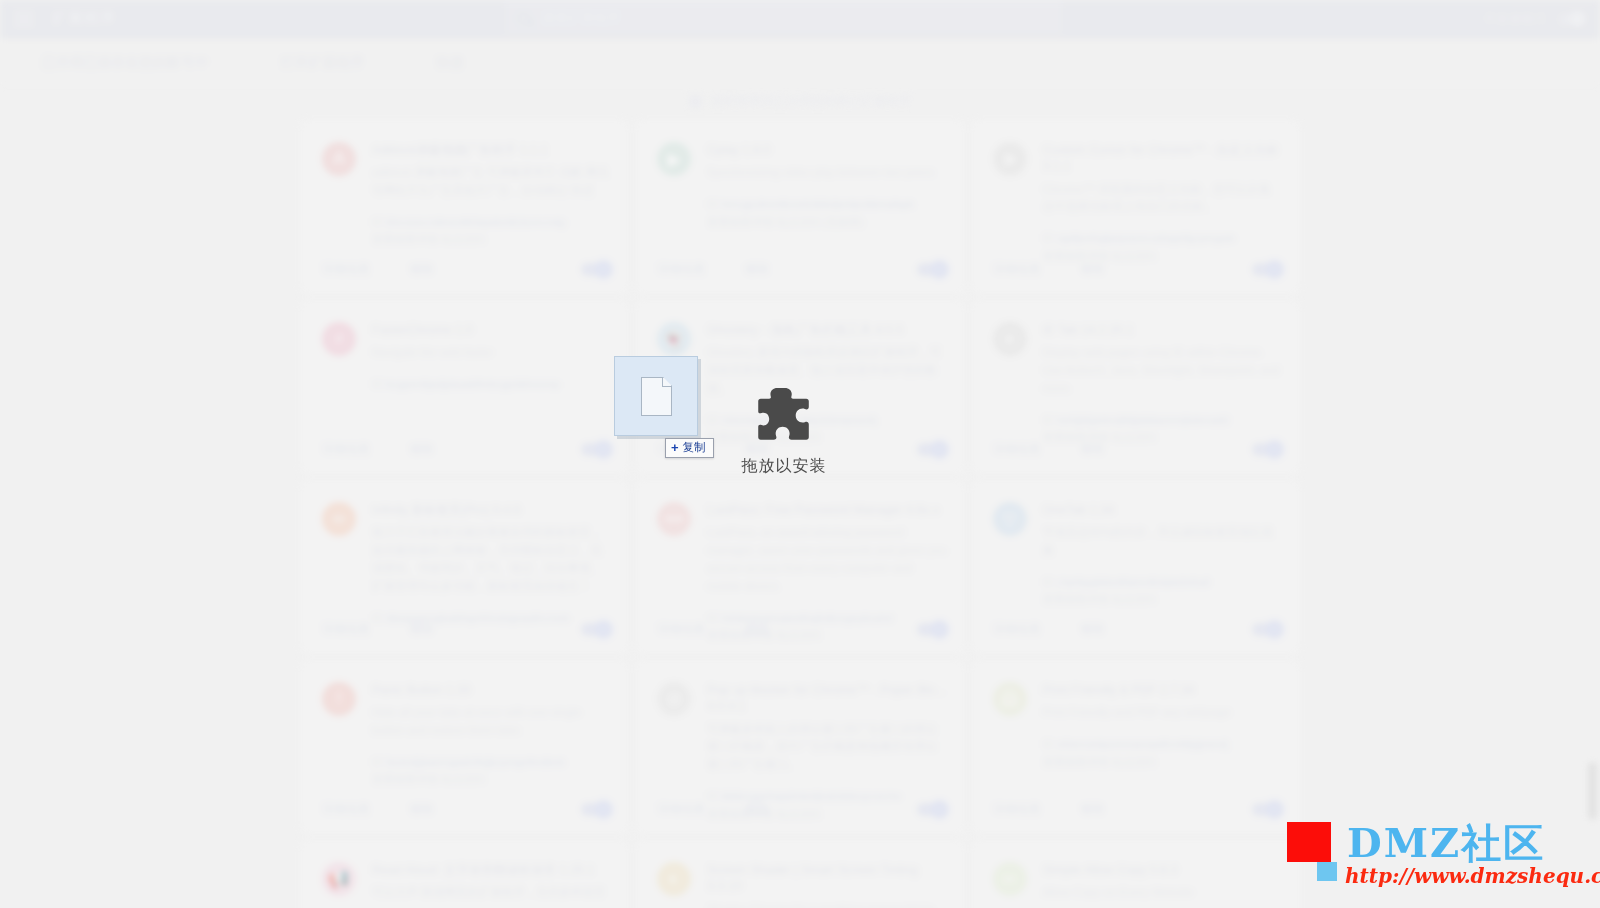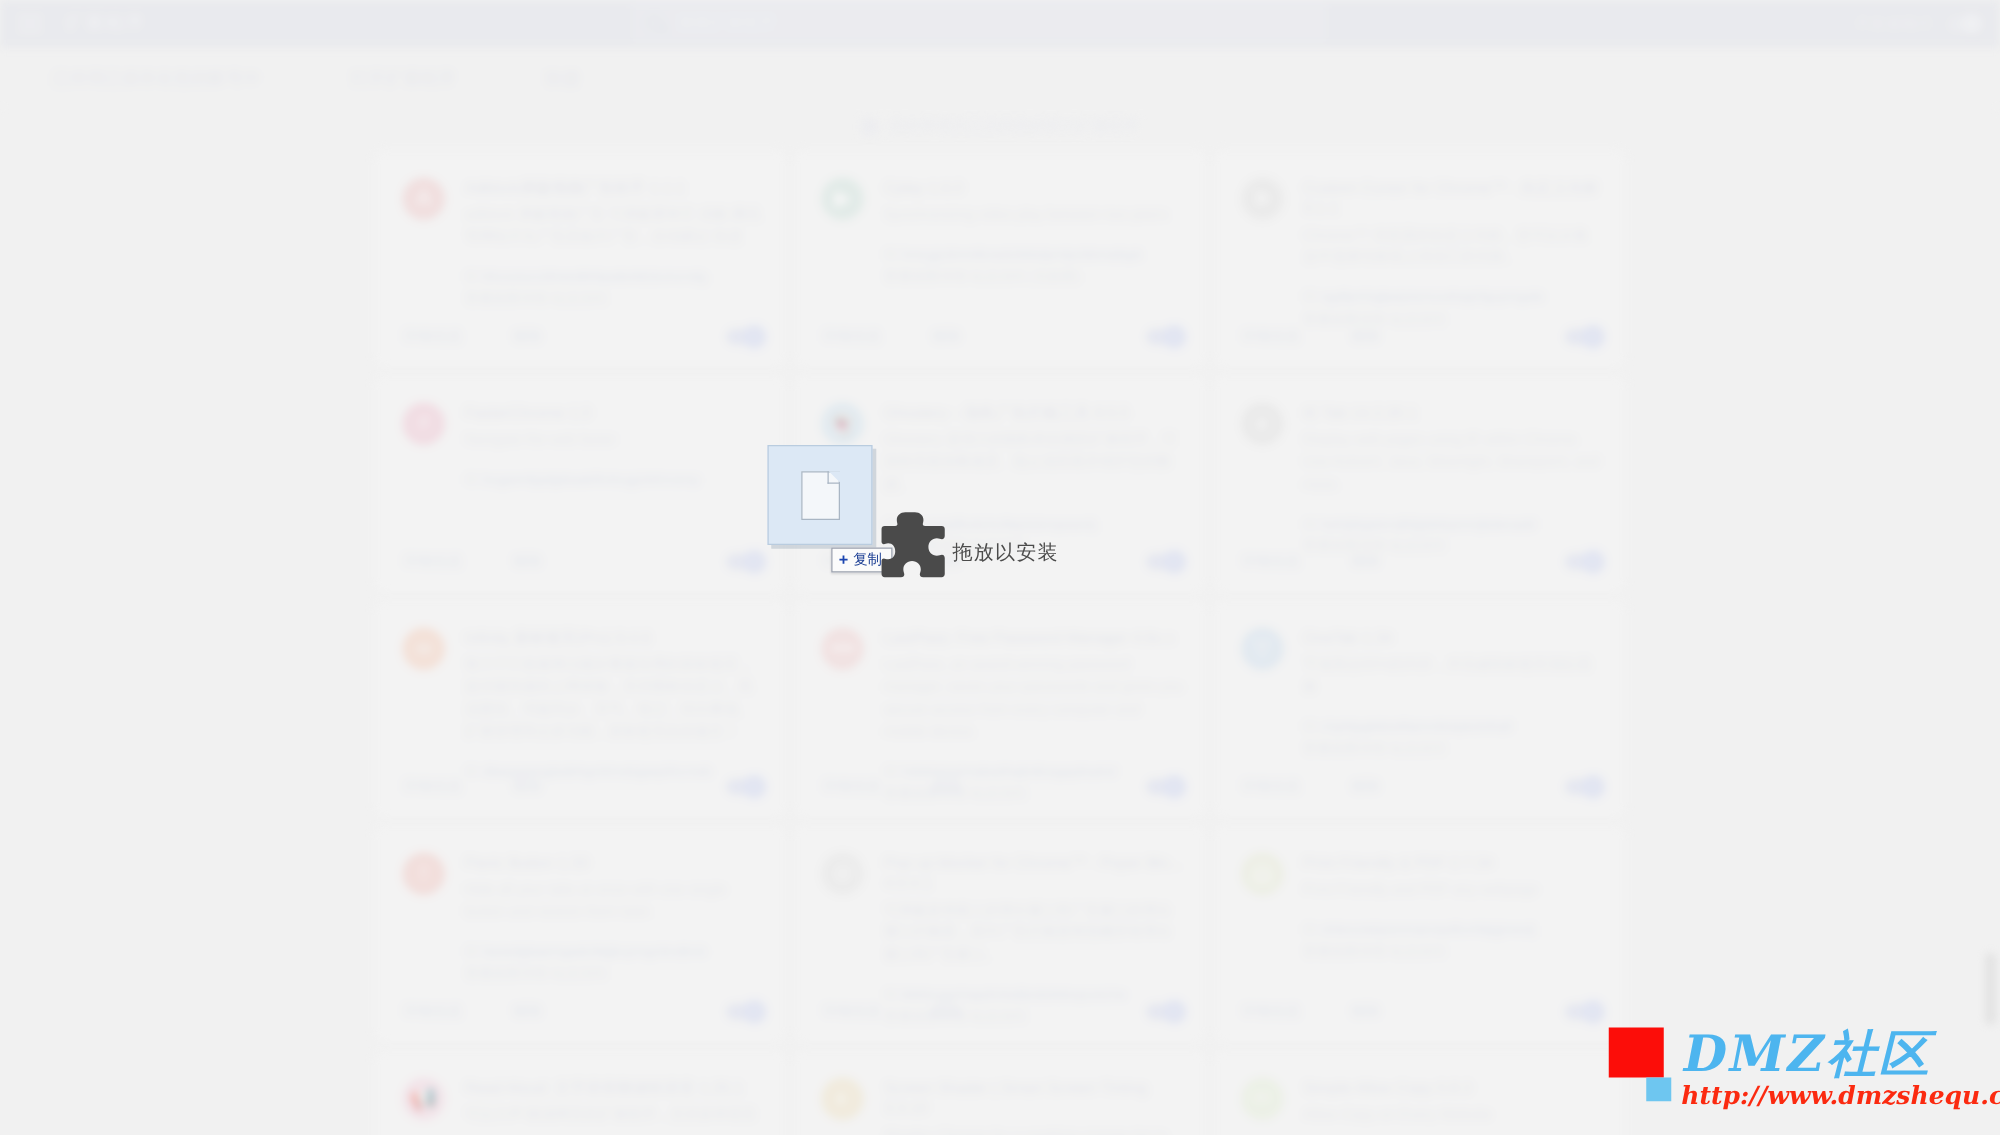--- a/index.html
+++ b/index.html
@@ -114,32 +114,32 @@
     position:absolute; left:665px; top:438px;
     background:#fbfbfb; border:1px solid #9aa0ad;
     padding:1px 7px 2px 5px;
     display:flex; align-items:center; gap:4px;
     font-size:11.5px; color:#1c3f94;
     box-shadow:0 1px 2px rgba(0,0,0,.12);
   }
   .copy-plus { font-size:13px; font-weight:bold; color:#1b45b0; line-height:1; }
 
   .drop-zone {
-    position:absolute; left:700px; top:406px;
-    width:168px; display:flex; flex-direction:row; align-items:center;
+    position:absolute; left:700px; top:384px;
+    width:168px; display:flex; flex-direction:column; align-items:center;
   }
   .puzzle { width:62px; height:62px; display:block; }
   .drop-text { margin-top:10px; font-size:16px; color:#4b4b4b; letter-spacing:1px; }
 
   
   .wm { position:absolute; left:1287px; top:818px; width:300px; height:74px; }
   .wm-red { position:absolute; left:0; top:4px; width:44px; height:40px; background:#fc0d09; }
   .wm-blue { position:absolute; left:30px; top:44px; width:20px; height:19px; background:#6ec6f0; }
   .wm-name { position:absolute; left:60px; top:-2px; font-size:40px; color:#4db5ef;
-    font-family:"DejaVu Serif",serif; font-style:italic; font-weight:bold; letter-spacing:2px; }
+    font-family:"DejaVu Serif",serif; font-weight:bold; letter-spacing:2px; }
   .wm-url { position:absolute; left:58px; top:46px; font-size:20px; color:#fb2a10;
     font-family:"DejaVu Serif",serif; font-weight:bold; font-style:italic; }
 </style>
 </head>
 <body>
 
 <div id="page-blur">
 
   <div class="appbar">
     <div class="hamburger">

